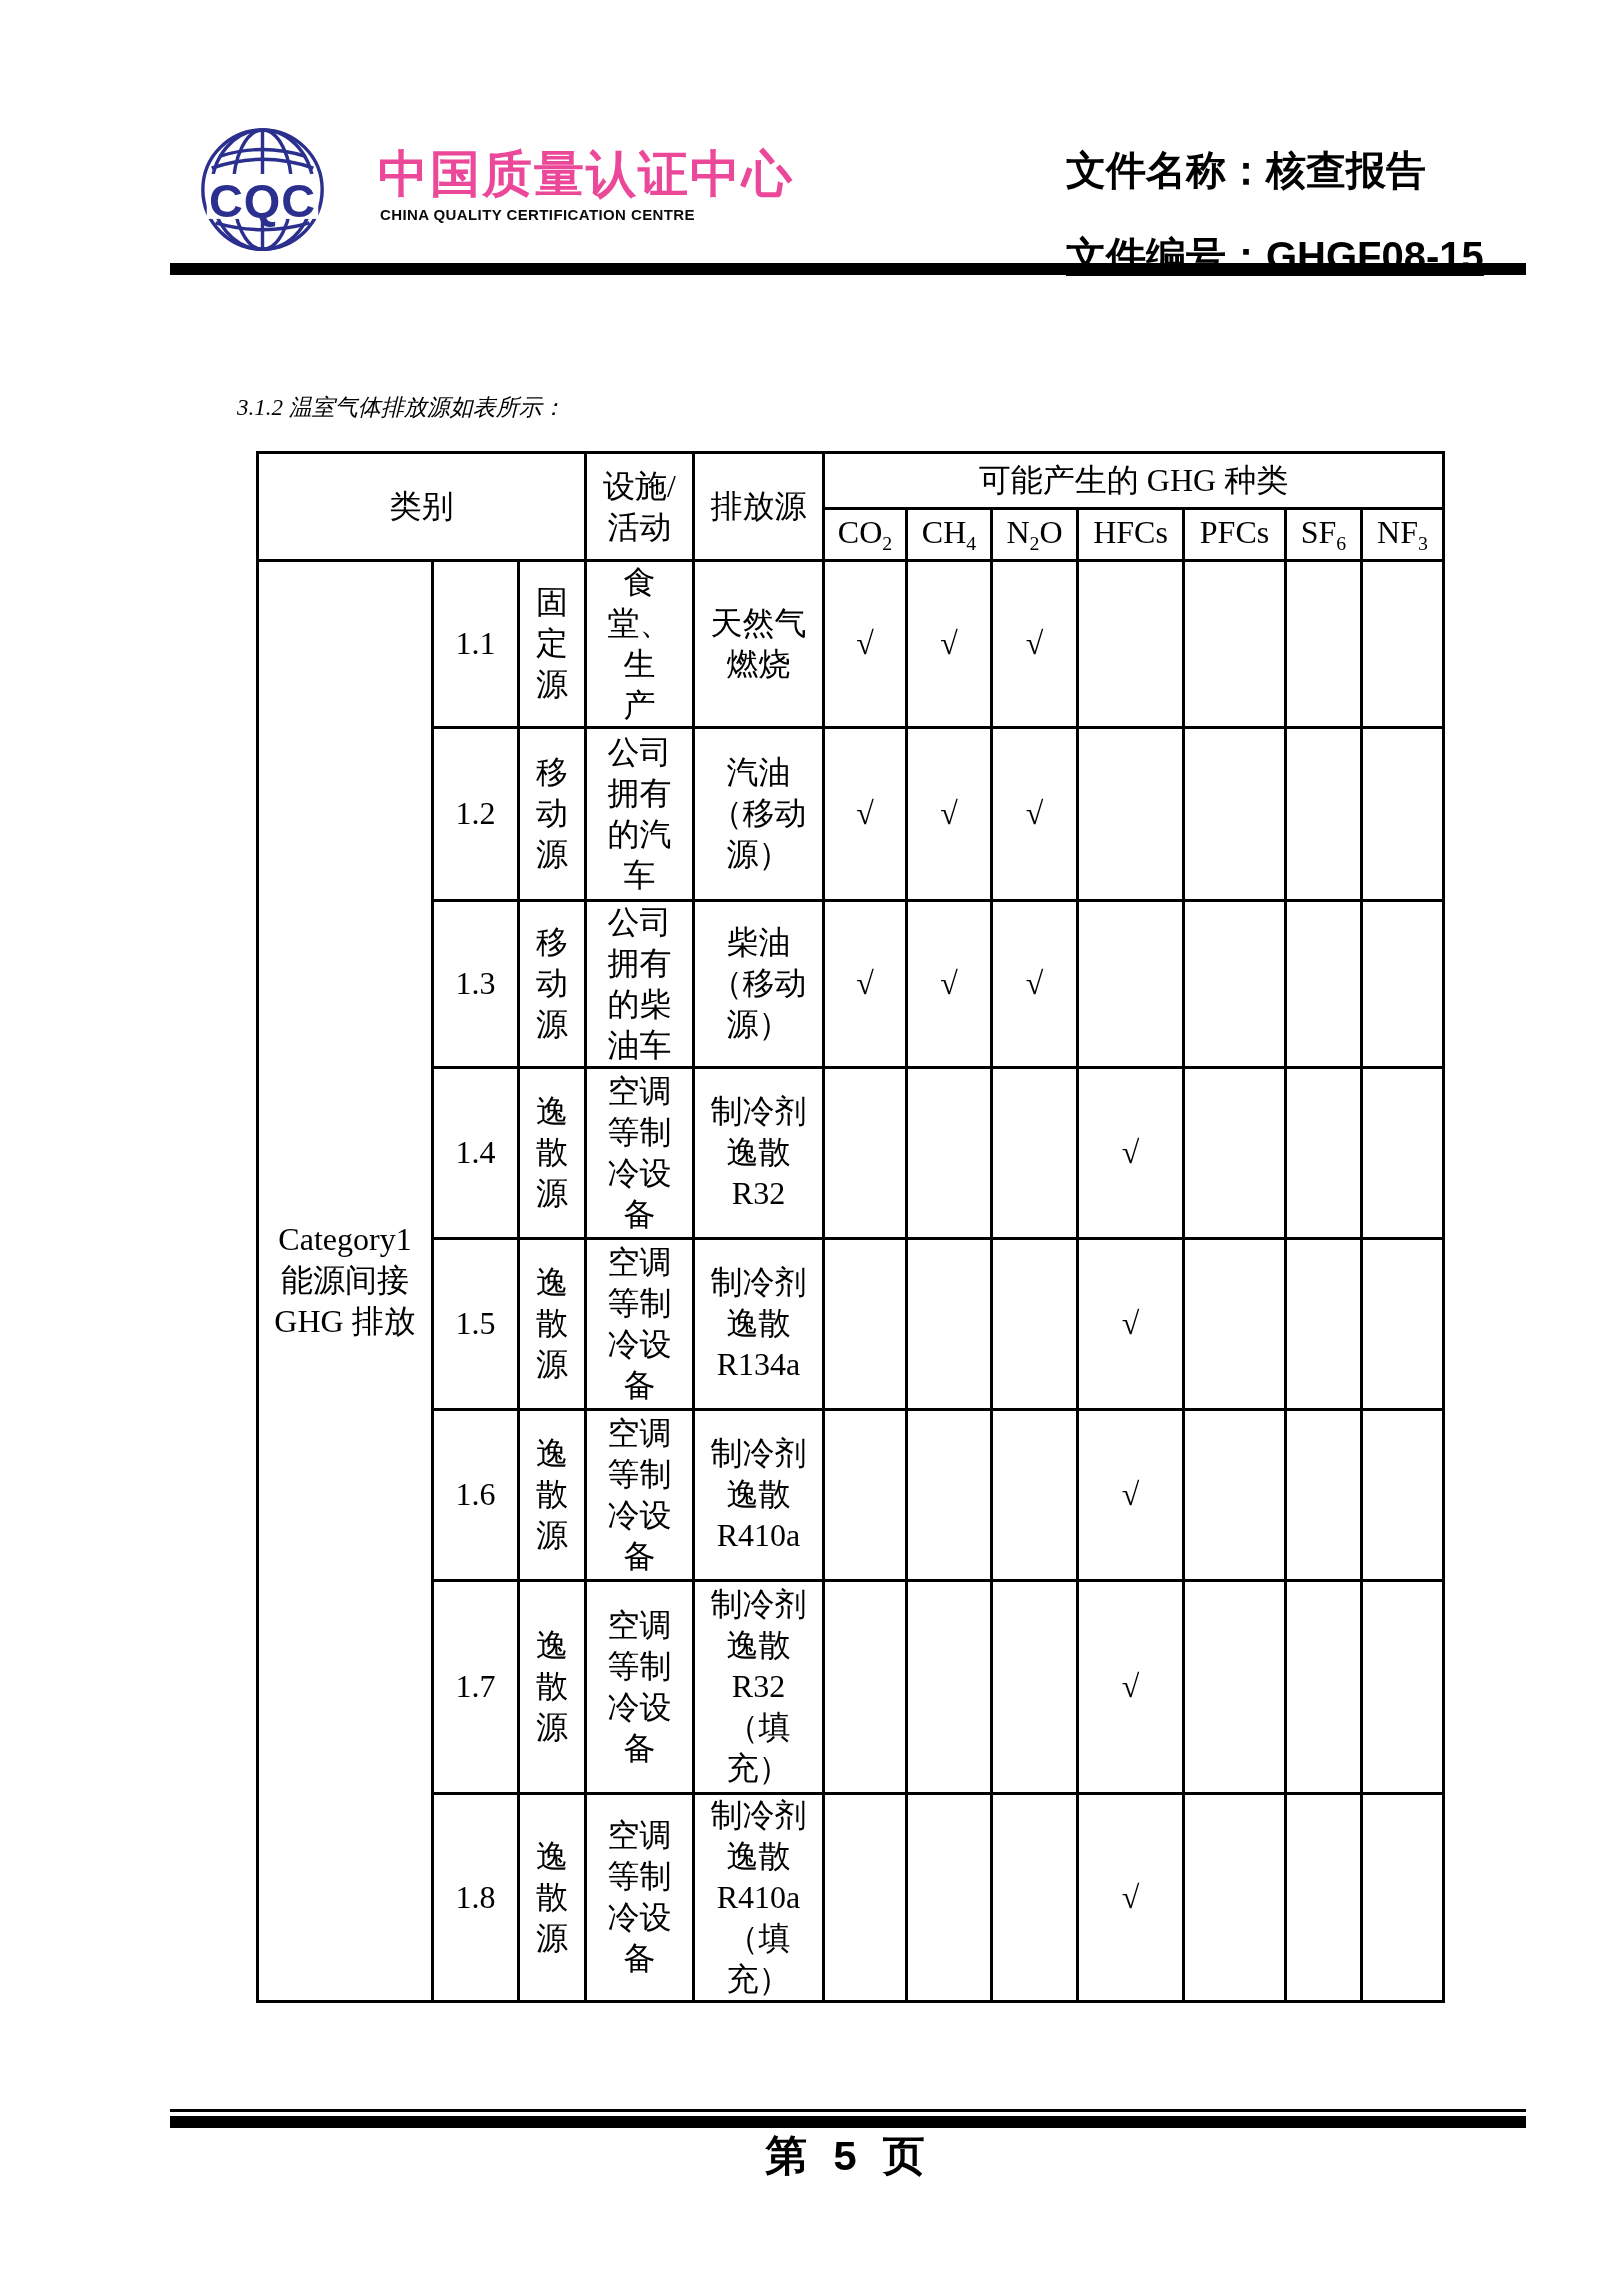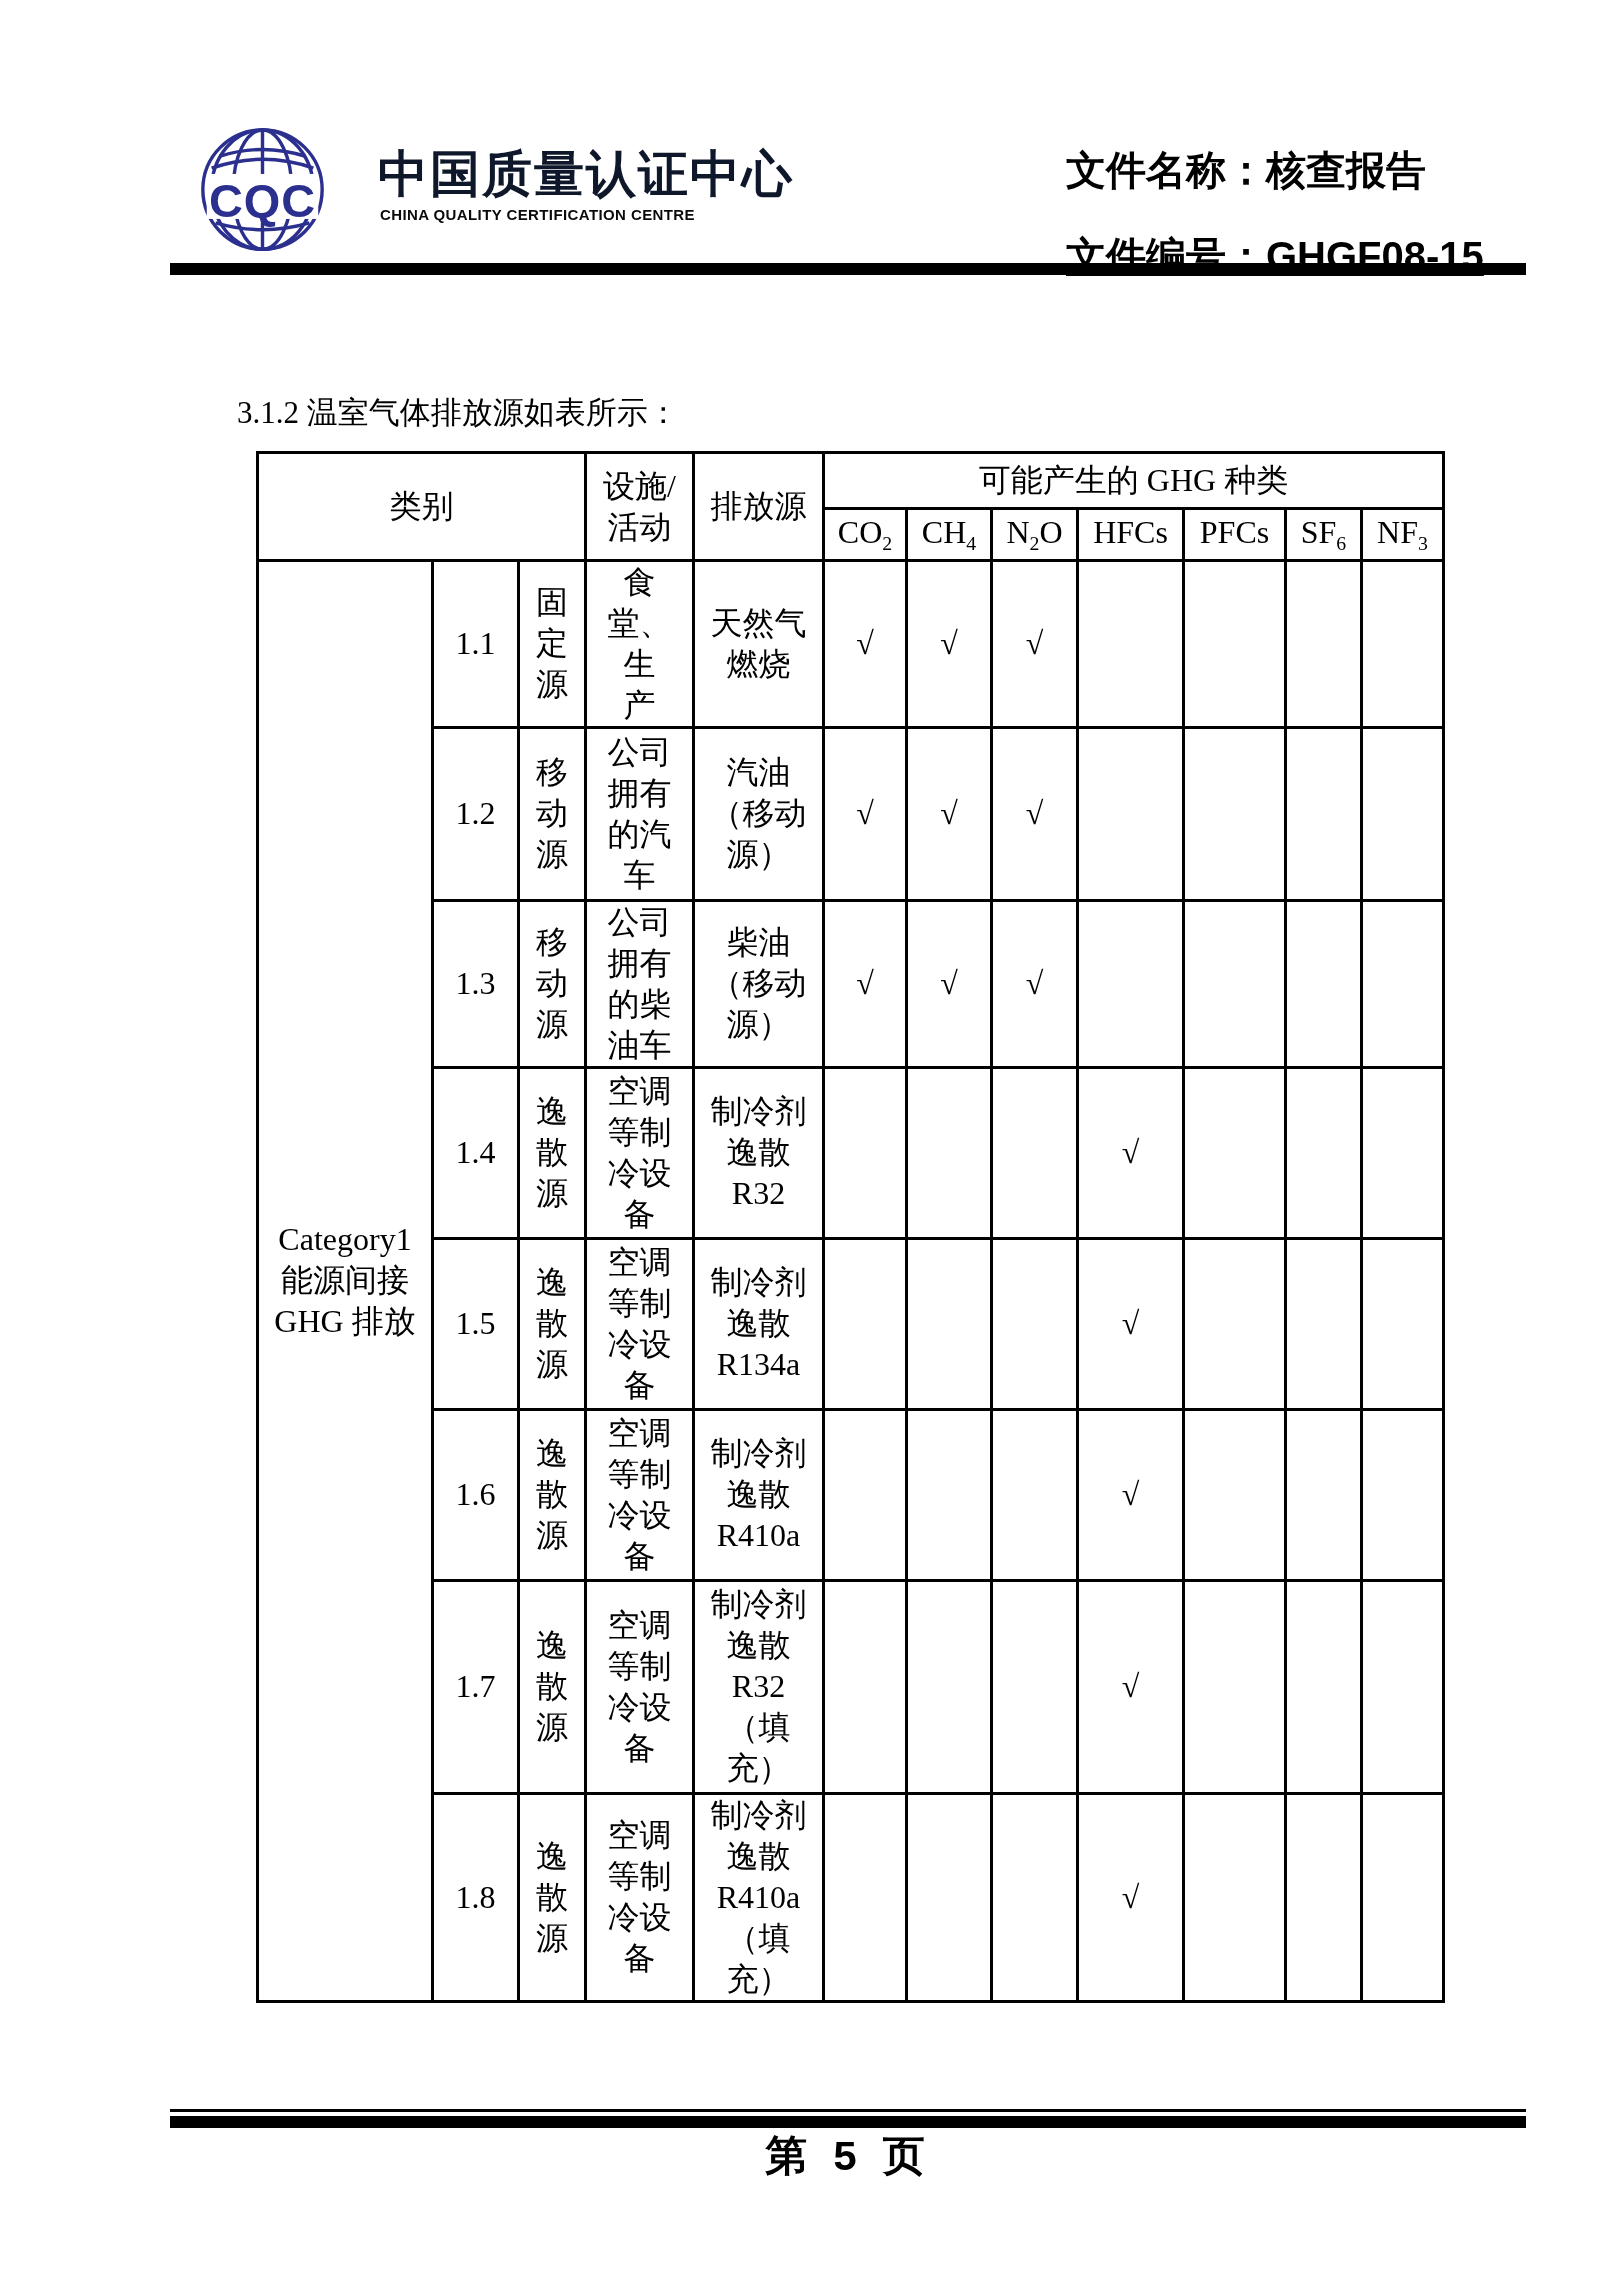--- a/index.html
+++ b/index.html
@@ -6,39 +6,39 @@
   body{
     width:1621px;height:2281px;position:relative;background:#ffffff;
     font-family:"Liberation Serif","DejaVu Serif",serif;color:#000;
     overflow:hidden;
   }
   .abs{position:absolute;}
 
   
   .org-zh{
     left:378px;top:141px;font-size:50px;font-weight:bold;letter-spacing:2px;
-    font-family:"Liberation Sans","DejaVu Sans",sans-serif;color:#0f172a;white-space:nowrap;
+    font-family:"Liberation Sans","DejaVu Sans",sans-serif;color:#ec4899;white-space:nowrap;
   }
   .org-en{
     left:380px;top:206px;font-size:15px;font-weight:bold;letter-spacing:0.4px;
     font-family:"Liberation Sans","DejaVu Sans",sans-serif;color:#0a0a0a;white-space:nowrap;
   }
   .doc-line{
     font-size:40px;font-weight:bold;
     font-family:"Liberation Sans","DejaVu Sans",sans-serif;white-space:nowrap;
   }
   .doc-name{left:1066px;top:143px;}
   .doc-number{left:1066px;top:229px;text-decoration:underline;}
   .rule{left:170px;width:1356px;background:#000;}
   .rule-top{top:263px;height:11.8px;}
   .rule-bottom-thin{top:2109px;height:2.9px;}
   .rule-bottom-thick{top:2116px;height:11.8px;}
 
   
-  .section-title{left:237px;top:392px;font-size:31px;white-space:nowrap;}
+  .section-title{left:237px;top:392px;font-size:23px;white-space:nowrap;font-style:italic;}
 
   
   table.ghg{
     position:absolute;left:256px;top:451px;
     border-collapse:collapse;table-layout:fixed;
   }
   table.ghg td,table.ghg th{
     border:3.9px solid #000;text-align:center;vertical-align:middle;
     padding:0;font-weight:normal;font-size:32px;line-height:1.28;
     white-space:pre-line;overflow:hidden;

